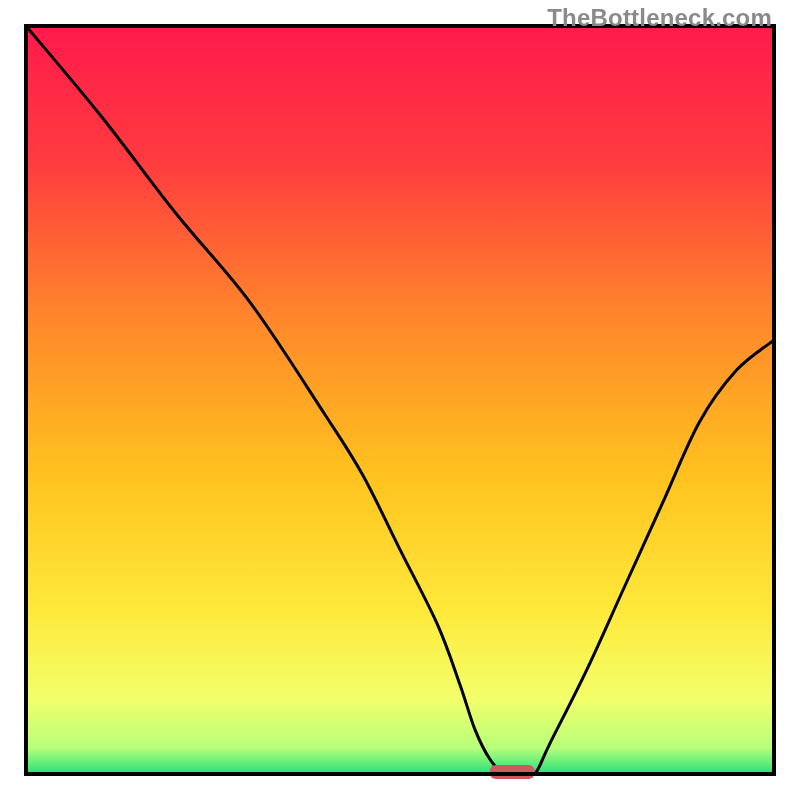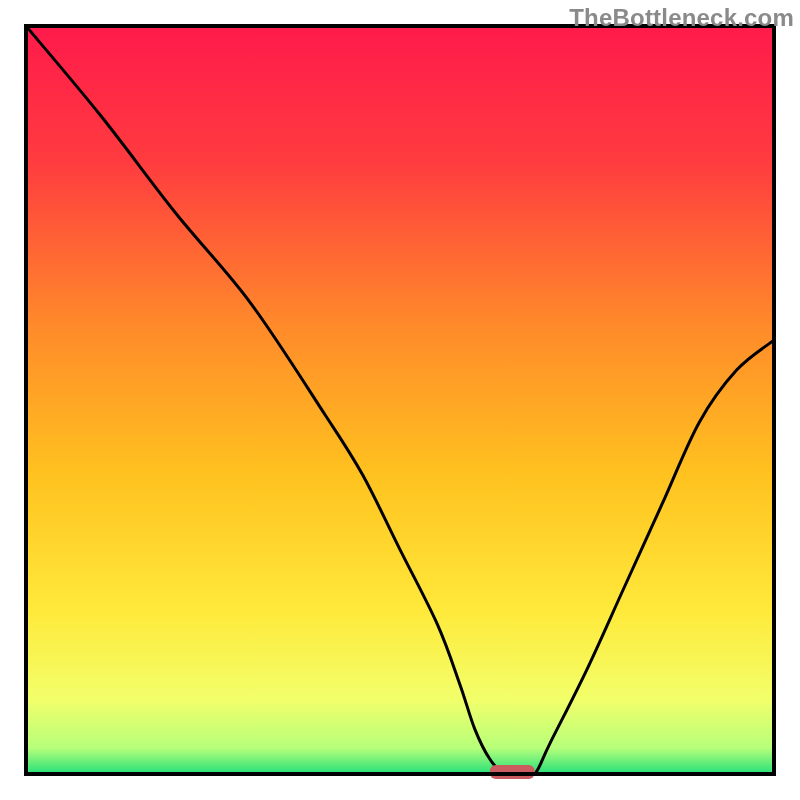--- a/index.html
+++ b/index.html
@@ -12,21 +12,21 @@
     font-family: Arial, Helvetica, sans-serif;
   }
   .canvas {
     position: relative;
     width: 800px;
     height: 800px;
   }
   .watermark {
     position: absolute;
     top: 4px;
-    right: 6px;
+    right: 28px;
     font-size: 24px;
     font-weight: 600;
     color: #8a8a8a;
     letter-spacing: 0.2px;
   }
   svg.plot {
     position: absolute;
     inset: 0;
     width: 800px;
     height: 800px;

